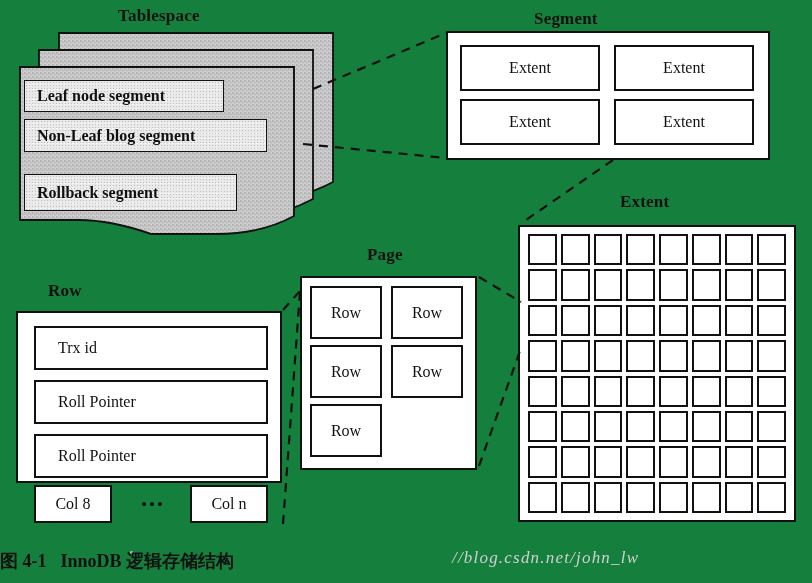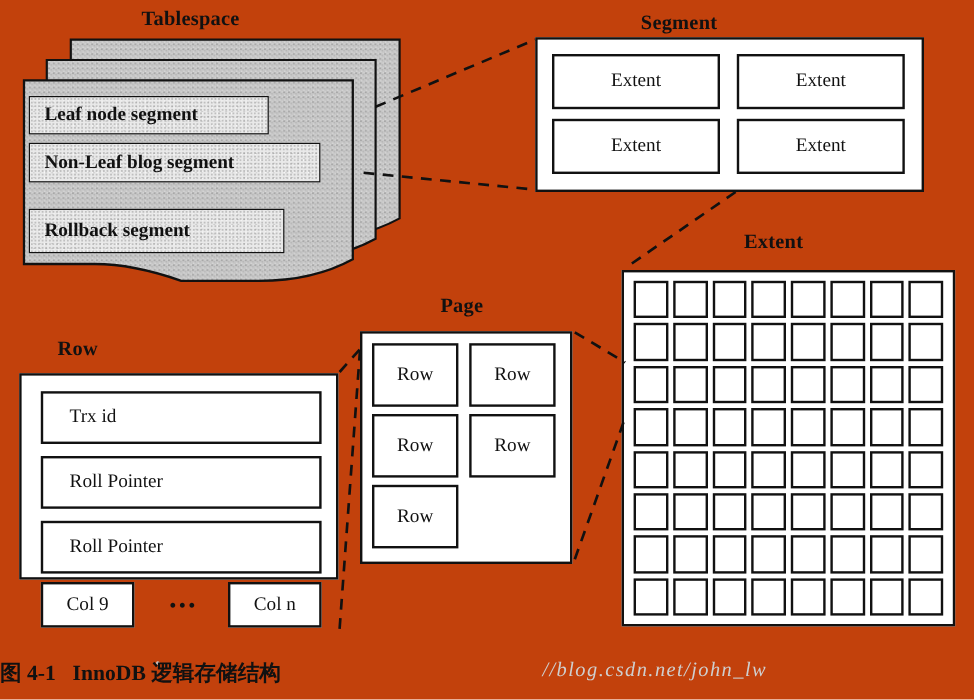--- a/index.html
+++ b/index.html
@@ -10,21 +10,21 @@
   }
   body {
     font-family: "Liberation Serif", "DejaVu Serif", serif;
     color: #111111;
   }
   #canvas {
     position: relative;
     width: 812px;
     height: 583px;
     overflow: hidden;
-    background: #c2410c;
+    background: #15803d;
   }
 
   
   .sec-label {
     position: absolute;
     font-size: 17px;
     font-weight: 600;
     letter-spacing: .2px;
     white-space: nowrap;
     color: #111;
@@ -338,21 +338,21 @@
 
       <div class="row-field" style="left:16px; top:67px; width:234px; height:44px;">
         <span>Roll Pointer</span>
       </div>
 
       <div class="row-field" style="left:16px; top:121px; width:234px; height:44px;">
         <span>Roll Pointer</span>
       </div>
 
       <div class="col-chip" style="left:16px; top:172px; width:78px; height:38px;">
-        <span>Col 9</span>
+        <span>Col 8</span>
       </div>
 
       <div class="ellipsis" style="left:123px; top:182px;">•••</div>
 
       <div class="col-chip" style="left:172px; top:172px; width:78px; height:38px;">
         <span>Col n</span>
       </div>
     </div>
   </div>
 

